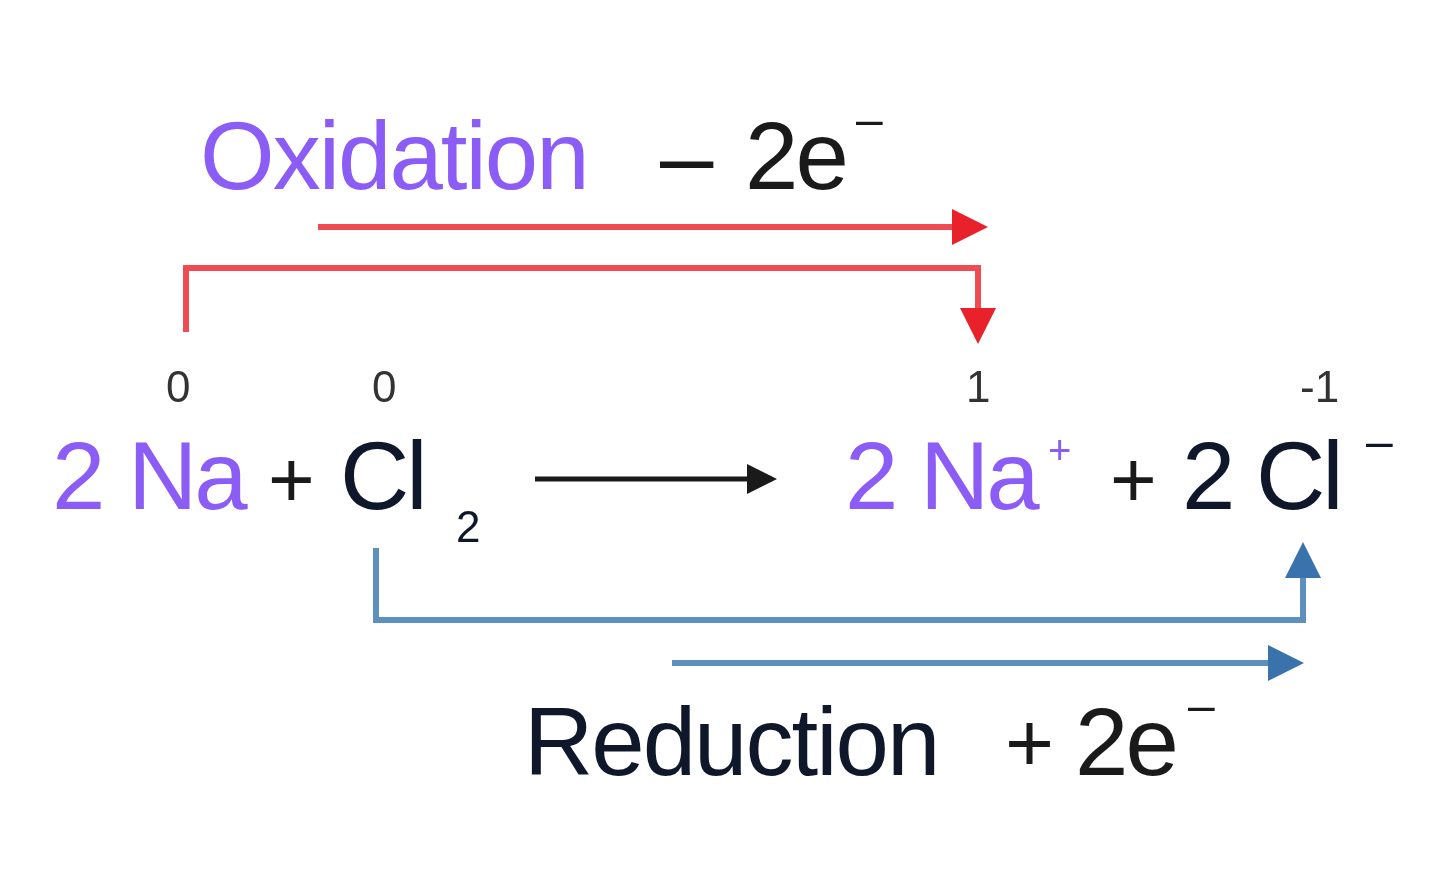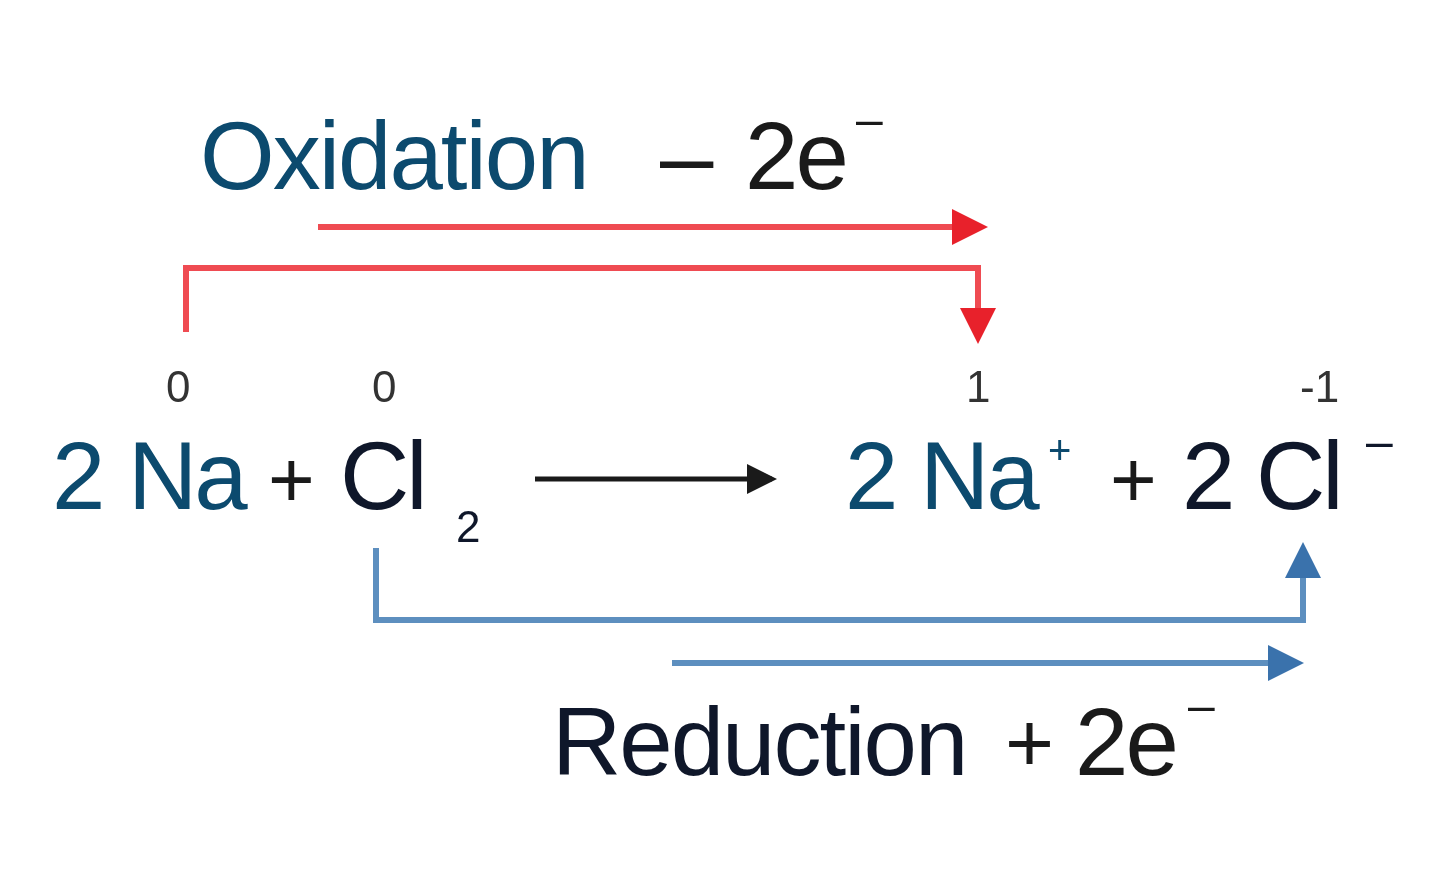--- a/index.html
+++ b/index.html
@@ -1,19 +1,19 @@
 <!DOCTYPE html>
 <html><head>
   <meta charset="utf-8">
   <style>
     html, body { margin: 0; padding: 0; background: #ffffff; }
     body { width: 1440px; height: 883px; position: relative; overflow: hidden;
            font-family: "Liberation Sans", sans-serif; }
     .t { position: absolute; white-space: nowrap; line-height: 1; }
-    .red { color: #0c4a6e; text-align: center; }
+    .red { color: #8b5cf6; text-align: center; }
     .blue { color: #0f172a; }
     .blk { color: #1a1a1a; }
     .gry { color: #333333; }
     svg.lines { position: absolute; left: 0; top: 0; }
   </style>
 </head>
 <body>
 
 <div>
 
@@ -58,18 +58,18 @@
   <span class="t blue" style="left:456px; top:505px; font-size:44px;">2</span>
 
   <span class="t red" style="left:845px; top:428px; font-size:96px;">2</span>
   <span class="t red" style="left:920px; top:428px; font-size:96px; letter-spacing:-3px;">Na</span>
   <span class="t red" style="left:1048px; top:430px; font-size:40px;">+</span>
   <span class="t blk" style="left:1110px; top:440px; font-size:80px;">+</span>
   <span class="t blue" style="left:1182px; top:428px; font-size:96px;">2</span>
   <span class="t blue" style="left:1256px; top:428px; font-size:96px; letter-spacing:-3px;">Cl</span>
   <span class="t blue" style="left:1366px; top:418px; font-size:48px;">–</span>
 
-  <span class="t blue" style="left:524px; top:694px; font-size:96px; letter-spacing:-2px;margin-left:28px;">Reduction</span>
+  <span class="t blue" style="left:524px; top:694px; font-size:96px; letter-spacing:-2px;">Reduction</span>
   <span class="t blk" style="left:1005px; top:700px; font-size:84px;">+</span>
   <span class="t blk" style="left:1075px; top:694px; font-size:96px; letter-spacing:-3px;">2e</span>
   <span class="t blk" style="left:1188px; top:682px; font-size:48px;">–</span>
 
 </div>
 
 </body></html>

